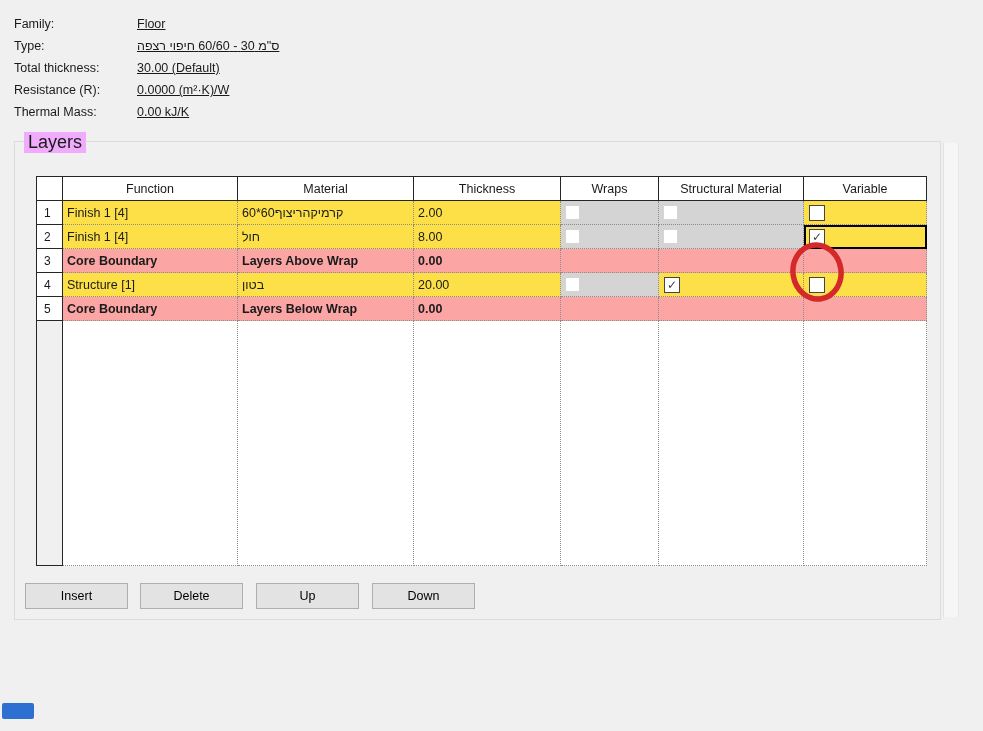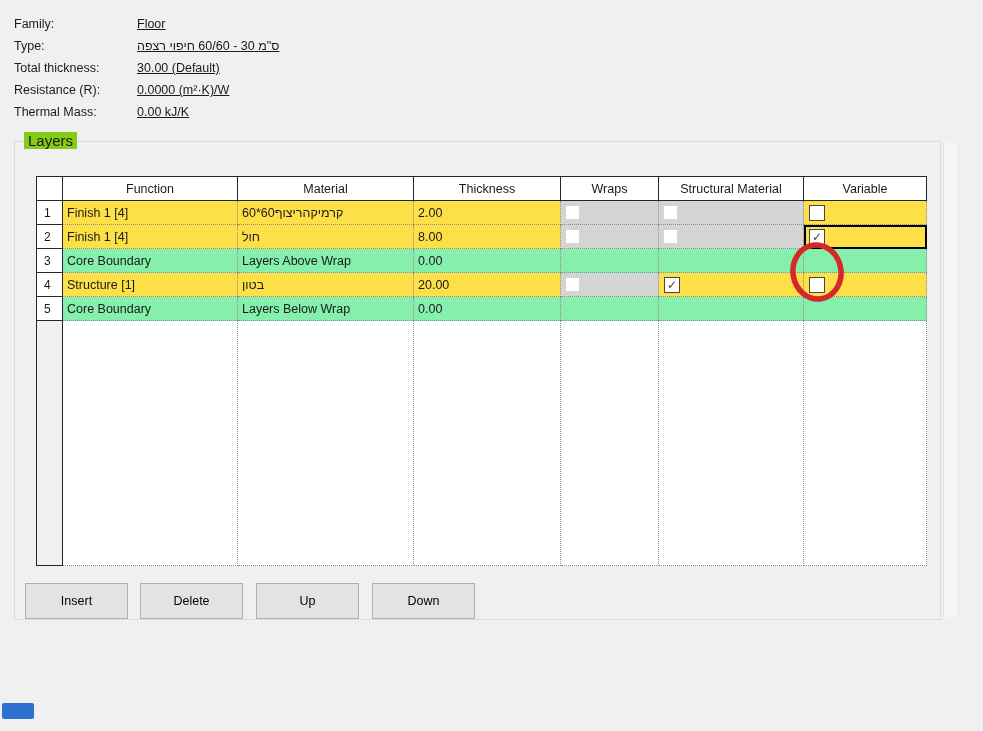--- a/index.html
+++ b/index.html
@@ -11,22 +11,22 @@
   }
   
   .info-row{position:absolute;left:14px;height:18px;font-size:12.5px;line-height:18px;white-space:nowrap;}
   .info-row .val{position:absolute;left:123px;top:0;white-space:nowrap;text-decoration:underline;}
   
   .groupbox{
     position:absolute;left:14px;top:141px;width:927px;height:479px;
     border:1px solid #dcdcdc;box-sizing:border-box;
   }
   .groupbox-label{
-    position:absolute;left:24px;top:132px;padding:0 4px;background:#84cc16;
-    font-size:15px;z-index:3;
+    position:absolute;left:24px;top:132px;padding:0 4px;background:#f0abfc;
+    font-size:18px;z-index:3;
   }
   .scroll-strip{
     position:absolute;left:943px;top:143px;width:14px;height:474px;
     background:#f6f6f6;border-left:1px solid #e2e2e2;border-right:1px solid #e8e8e8;
   }
   
   .tbl{
     position:absolute;left:36px;top:164px;
     display:grid;
     grid-template-columns:26px 175px 176px 147px 98px 145px 123px;
@@ -42,36 +42,36 @@
   }
   .nc{
     background:#fff;border-right:1px solid #262626;border-bottom:1px solid #262626;
     display:flex;align-items:center;padding-left:7px;font-size:12px;
   }
   .dc{
     border-right:1px dotted #8c8c8c;border-bottom:1px dotted #8c8c8c;
     display:flex;align-items:center;padding-left:4px;
     font-size:12.5px;white-space:nowrap;overflow:hidden;background:#fde047;
   }
-  .coregray{background:#86efac;font-weight:normal;}
+  .coregray{background:#fca5a5;font-weight:bold;}
   .cellgray{background:#d4d4d4;}
   .fillnum{background:#f0f0f0;border-right:1px solid #262626;border-bottom:1px solid #262626;}
   .filler{background:#fff;border-right:1px dotted #8c8c8c;border-bottom:1px dotted #8c8c8c;}
   .cbcell{padding-left:5px;}
   .cb{
     width:14px;height:14px;background:#fff;border:1px solid #454545;
     display:flex;align-items:center;justify-content:center;flex:0 0 auto;
   }
   .cbchecked::after{content:"\2713";font-size:12px;color:#3c3c3c;line-height:1;}
   .cbflat{width:13px;height:13px;background:#fff;flex:0 0 auto;}
   .cell-focus{outline:2px solid #000;outline-offset:-2px;}
   bdi{unicode-bidi:isolate;text-align:center;}
   
   .winbtn{
-    position:absolute;top:583px;width:103px;height:36px;
+    position:absolute;top:583px;width:103px;height:26px;
     background:#e3e3e3;border:1px solid #aeaeae;box-sizing:border-box;
     font-family:"Liberation Sans","DejaVu Sans",sans-serif;
     font-size:12.5px;color:#000;display:flex;align-items:center;justify-content:center;
   }
   
   .red-circle{position:absolute;left:779px;top:234px;pointer-events:none;z-index:5;}
   .blue-rect{position:absolute;left:2px;top:703px;width:32px;height:16px;border-radius:2px;z-index:4;}
 </style>
 </head>
 <body>

